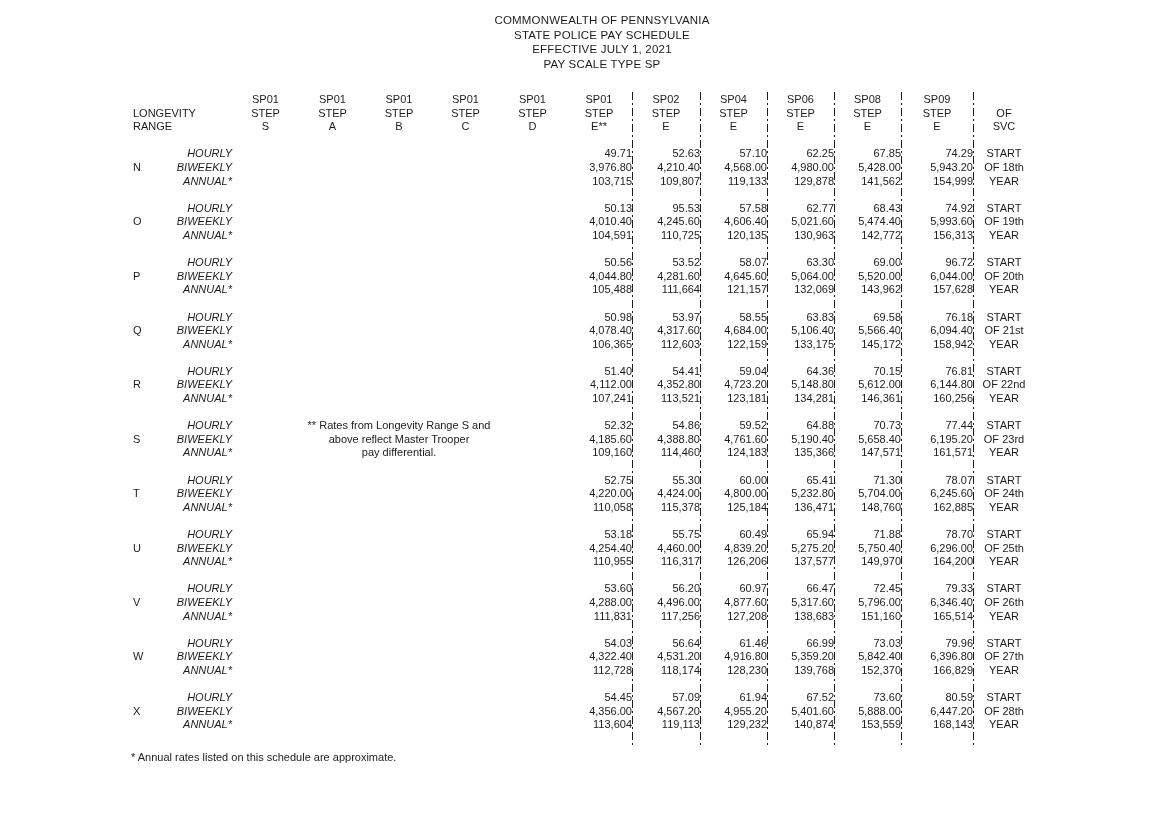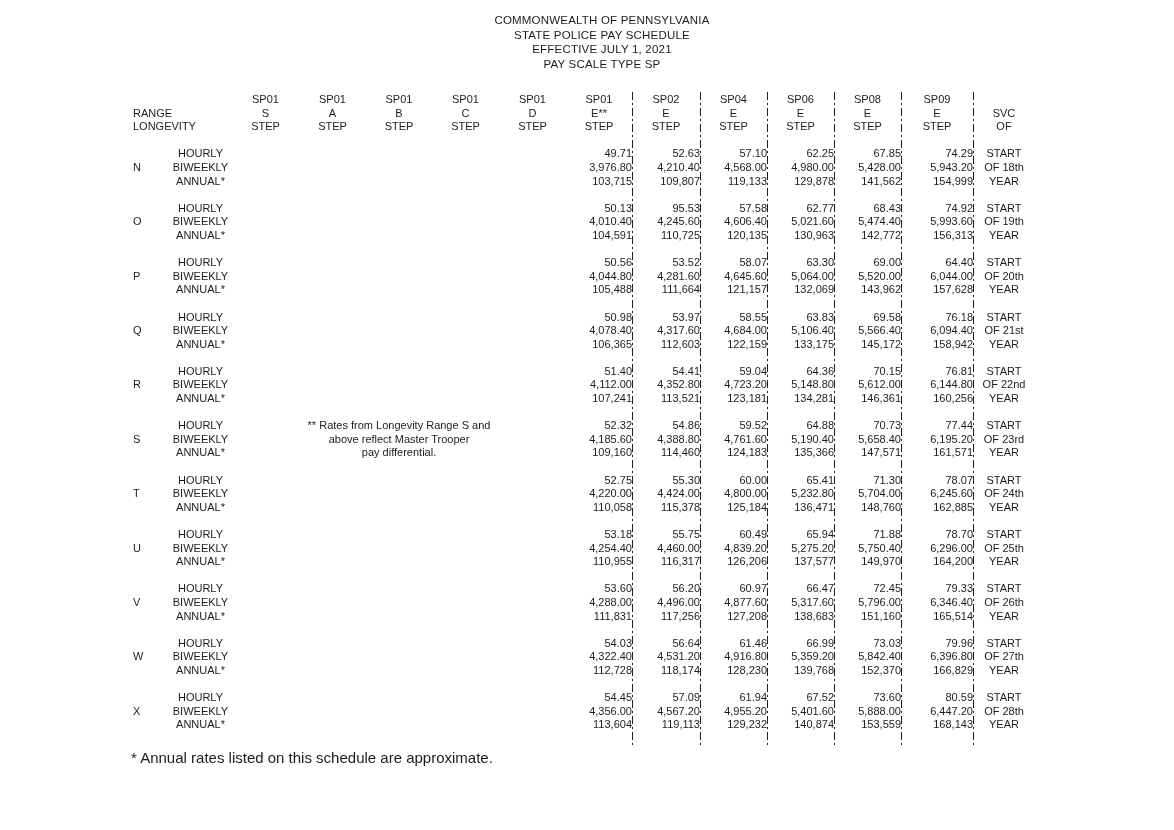--- a/index.html
+++ b/index.html
@@ -17,40 +17,40 @@
   }
   #pay-table td {
     padding:0; font-size:11px; line-height:13.6px; height:13.6px;
     white-space:nowrap; overflow:visible; vertical-align:top;
   }
   td.hc { text-align:center;margin-left:19px; }
   td.rh { text-align:left; }
   tr.hspacer td { height:17px; }
   tr.gspacer td { height:13.8px; }
   td.letter { text-align:left; padding-left:2px; }
-  td.rlabel { text-align:center; }
+  td.rlabel { text-align:right;font-style:italic; }
   td.mid { text-align:center; padding-right:2px; }
   td.num { text-align:right; }
   td.n0 { padding-right:3px;margin-top:23px; }
   td.n1 { padding-right:6px; }
   td.n2 { padding-right:4px; }
   td.n3 { padding-right:4px; }
   td.n4 { padding-right:4px; }
   td.n5 { padding-right:8px;margin-top:40px; }
   td.yrs { text-align:center; }
 
   .vline {
     position:absolute; top:92px; height:655px; width:1px;
     background:repeating-linear-gradient(to bottom,
       #1c1c1c 0px, #1c1c1c 8px,
       transparent 8px, transparent 11px,
       #1c1c1c 11px, #1c1c1c 13px,
       transparent 13px, transparent 16px);
   }
-  .footnote { position:absolute; left:131px; top:751px; font-size:15px; line-height:13.6px; }
+  .footnote { position:absolute; left:131px; top:751px; font-size:11px; line-height:13.6px; }
 </style>
 </head>
 <body>
 
 <div class="page">
 
   <div class="title-block">
     <div class="tline">COMMONWEALTH OF PENNSYLVANIA</div>
     <div class="tline">STATE POLICE PAY SCHEDULE</div>
     <div class="tline">EFFECTIVE JULY 1, 2021</div>
@@ -84,49 +84,49 @@
           <td class="hc">SP01</td>
           <td class="hc">SP01</td>
           <td class="hc">SP02</td>
           <td class="hc">SP04</td>
           <td class="hc">SP06</td>
           <td class="hc">SP08</td>
           <td class="hc">SP09</td>
           <td class="hc"></td>
         </tr>
         <tr>
+          <td class="rh" colspan="2">LONGEVITY</td>
+          <td class="hc">STEP</td>
+          <td class="hc">STEP</td>
+          <td class="hc">STEP</td>
+          <td class="hc">STEP</td>
+          <td class="hc">STEP</td>
+          <td class="hc">STEP</td>
+          <td class="hc">STEP</td>
+          <td class="hc">STEP</td>
+          <td class="hc">STEP</td>
+          <td class="hc">STEP</td>
+          <td class="hc">STEP</td>
+          <td class="hc">OF</td>
+        </tr>
+        <tr>
           <td class="rh" colspan="2">RANGE</td>
           <td class="hc">S</td>
           <td class="hc">A</td>
           <td class="hc">B</td>
           <td class="hc">C</td>
           <td class="hc">D</td>
           <td class="hc">E**</td>
           <td class="hc">E</td>
           <td class="hc">E</td>
           <td class="hc">E</td>
           <td class="hc">E</td>
           <td class="hc">E</td>
           <td class="hc">SVC</td>
         </tr>
-        <tr>
-          <td class="rh" colspan="2">LONGEVITY</td>
-          <td class="hc">STEP</td>
-          <td class="hc">STEP</td>
-          <td class="hc">STEP</td>
-          <td class="hc">STEP</td>
-          <td class="hc">STEP</td>
-          <td class="hc">STEP</td>
-          <td class="hc">STEP</td>
-          <td class="hc">STEP</td>
-          <td class="hc">STEP</td>
-          <td class="hc">STEP</td>
-          <td class="hc">STEP</td>
-          <td class="hc">OF</td>
-        </tr>
       </thead>
     <tbody id="pay-tbody">
         <tr class="hspacer">
           <td colspan="14"></td>
         </tr>
         <tr>
           <td class="letter"></td>
           <td class="rlabel">HOURLY</td>
           <td class="mid" colspan="5"></td>
           <td class="num n0">49.71</td>
@@ -205,21 +205,21 @@
         </tr>
         <tr>
           <td class="letter"></td>
           <td class="rlabel">HOURLY</td>
           <td class="mid" colspan="5"></td>
           <td class="num n0">50.56</td>
           <td class="num n1">53.52</td>
           <td class="num n2">58.07</td>
           <td class="num n3">63.30</td>
           <td class="num n4">69.00</td>
-          <td class="num n5">64.40</td>
+          <td class="num n5">96.72</td>
           <td class="yrs">START</td>
         </tr>
         <tr>
           <td class="letter">P</td>
           <td class="rlabel">BIWEEKLY</td>
           <td class="mid" colspan="5"></td>
           <td class="num n0">4,044.80</td>
           <td class="num n1">4,281.60</td>
           <td class="num n2">4,645.60</td>
           <td class="num n3">5,064.00</td>

